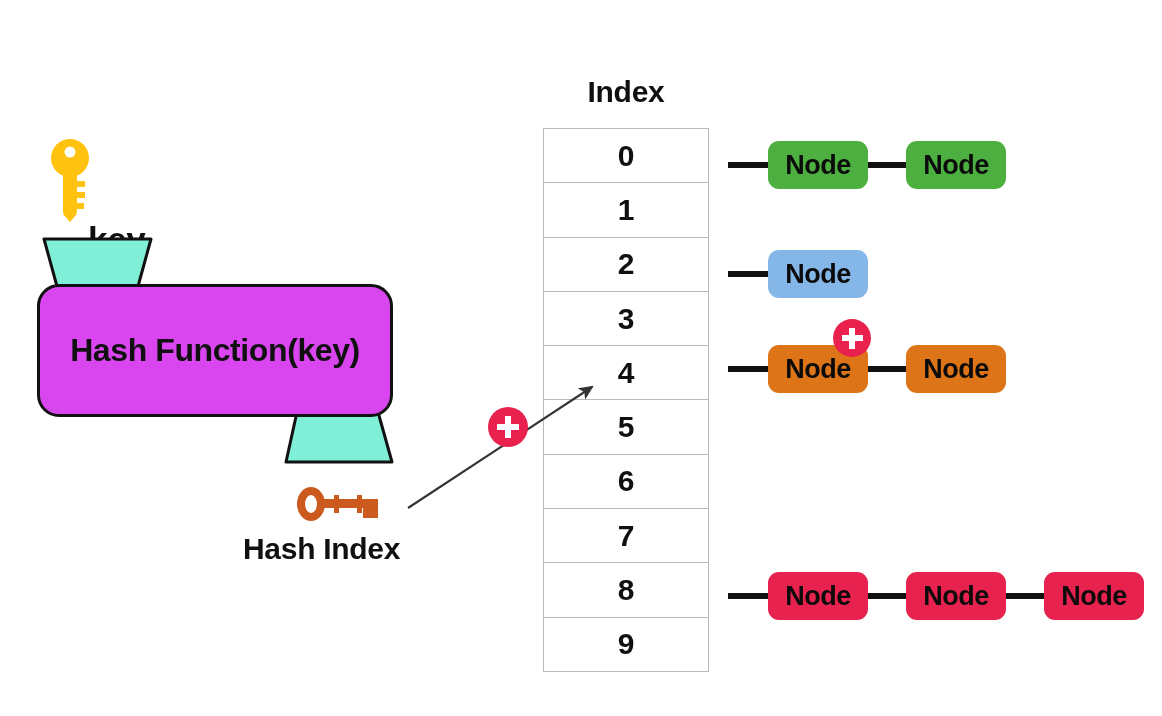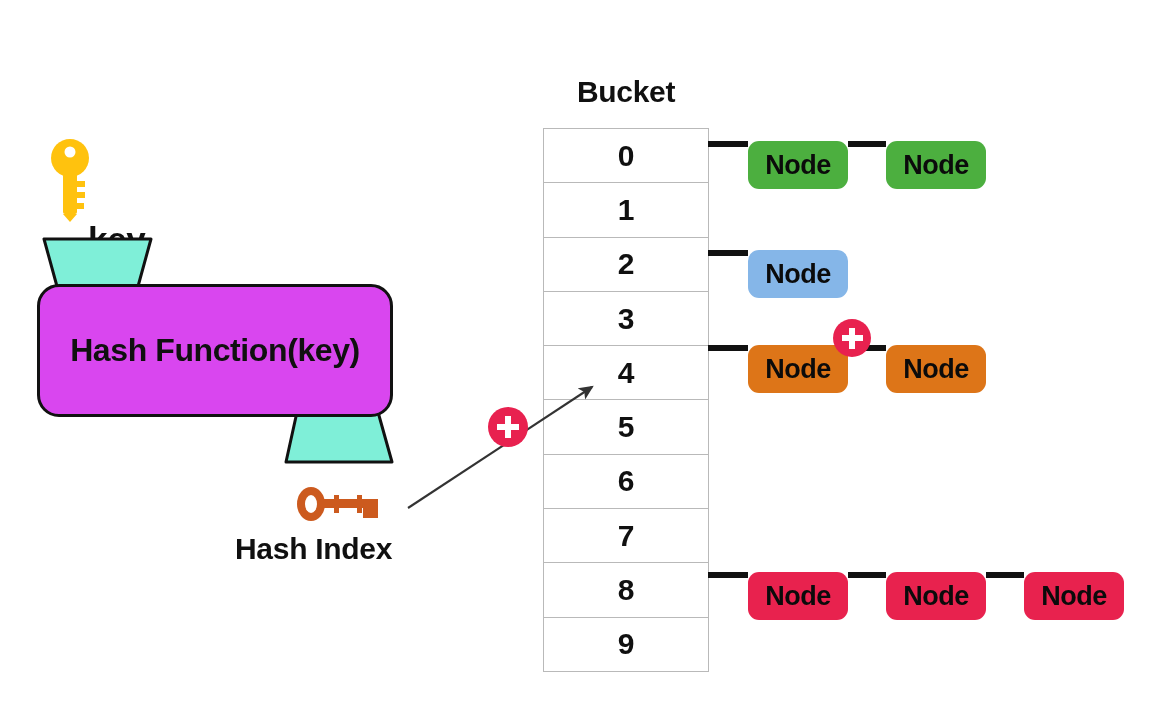--- a/index.html
+++ b/index.html
@@ -90,22 +90,23 @@
     box-sizing: border-box;
     font-size: 30px;
     font-weight: bold;
     color: #101010;
   }
 
   
   .chain {
     position: absolute;
     display: flex;
-    align-items: flex-start;
+    align-items: center;
     z-index: 4;
+    padding-left: 20px;
   }
   .stub {
     height: 6px;
     background: #111111;
   }
   .link {
     width: 38px;
     height: 6px;
     background: #111111;
   }
@@ -137,21 +138,21 @@
     background: #ffffff;
   }
   .plus-badge .bar-v {
     position: absolute;
     background: #ffffff;
   }
 
   
   .hash-index-label {
     position: absolute;
-    left: 235px;
+    left: 243px;
     top: 532px;
     font-size: 30px;
     font-weight: bold;
     color: #101010;
     letter-spacing: -0.3px;
   }
 
   svg.overlay {
     position: absolute;
     left: 0;
@@ -208,21 +209,21 @@
 
   <svg class="overlay arrow-layer">
     <defs>
       <marker id="arrowhead" markerWidth="7" markerHeight="7" refX="6" refY="3.2" orient="auto">
         <path d="M0,0 L7,3.2 L0,6.4 L1.6,3.2 Z" fill="#333333"></path>
       </marker>
     </defs>
     <line x1="408" y1="508" x2="592" y2="387" stroke="#333333" stroke-width="2.1" marker-end="url(#arrowhead)"></line>
   </svg>
 
-  <div class="bucket-title">Bucket</div>
+  <div class="bucket-title">Index</div>
 
   <div class="bucket-table">
     <div class="bucket-row">
         <span>0</span>
       </div>
     <div class="bucket-row">
         <span>1</span>
       </div>
     <div class="bucket-row">
         <span>2</span>

